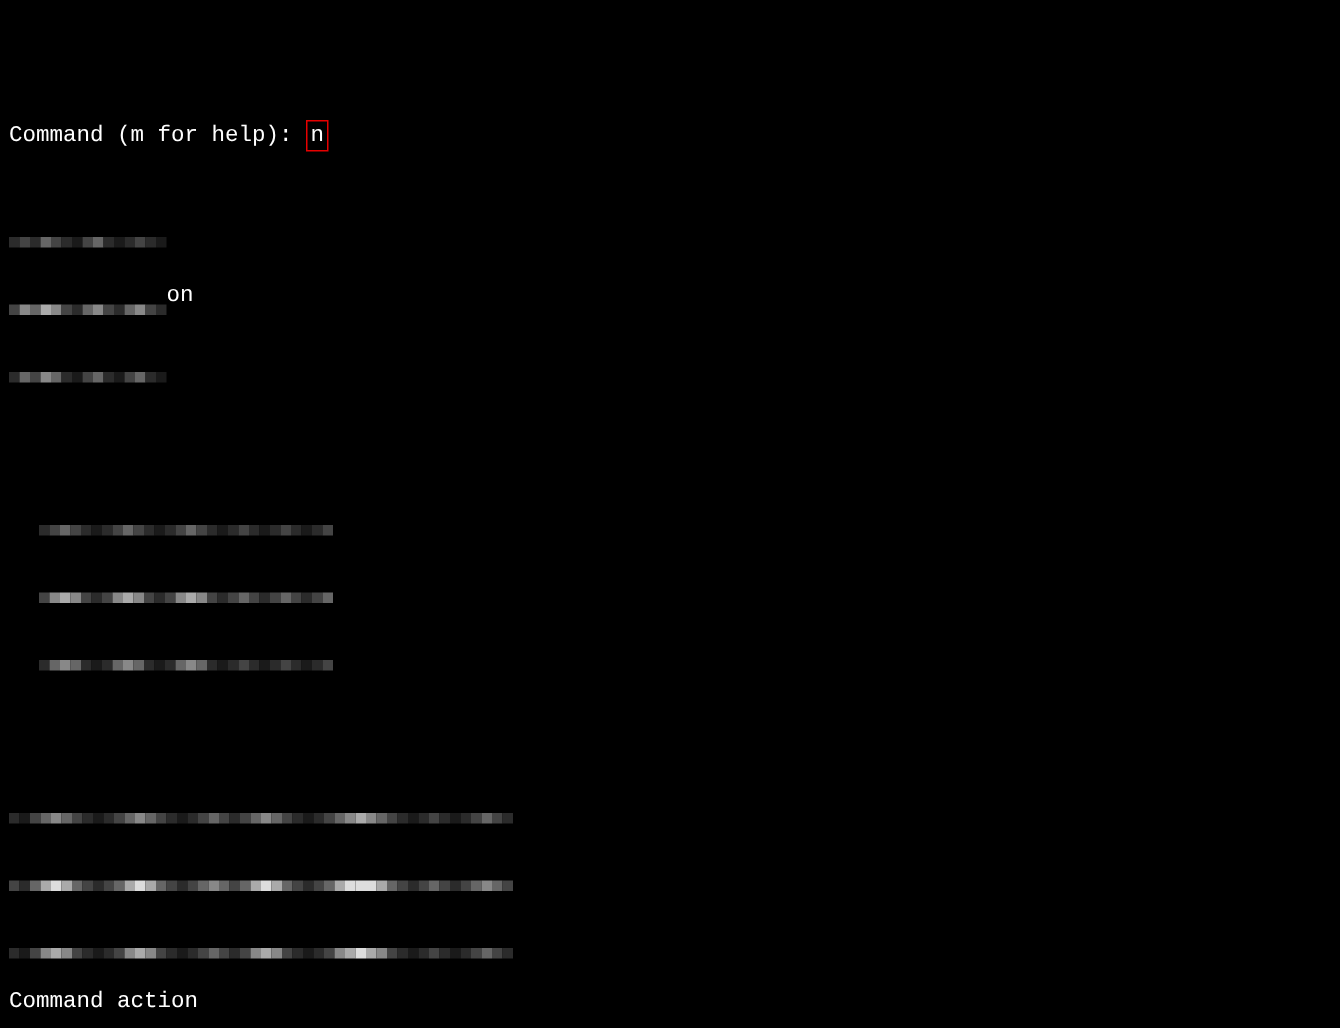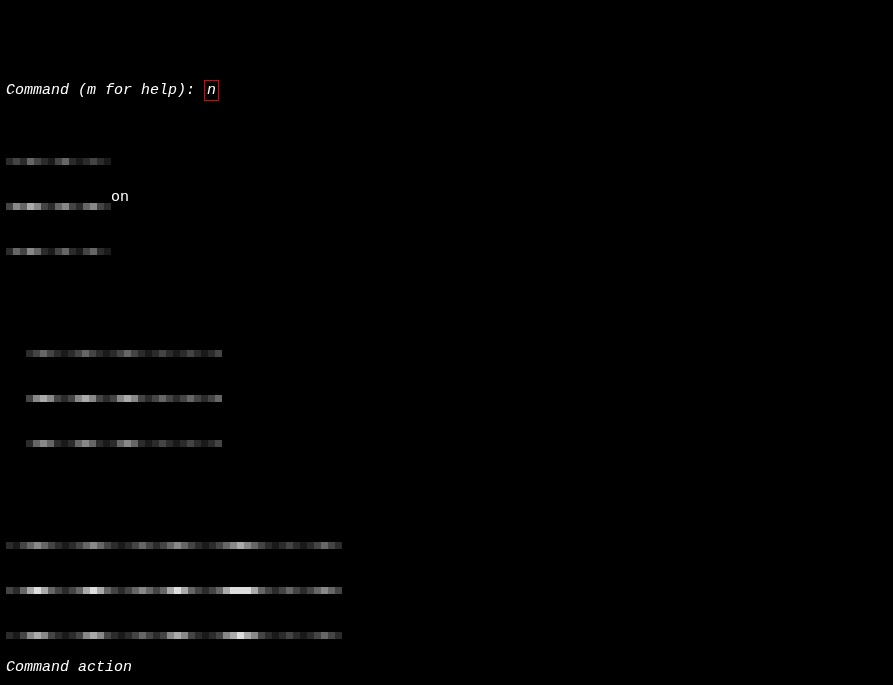--- a/index.html
+++ b/index.html
@@ -8,21 +8,21 @@
     color: #fff;
     font-family: "Courier New", monospace;
     font-size: 15px;
     line-height: 19px;
     padding: 4px 6px;
     width: 893px;
     height: 685px;
     overflow: hidden;
     white-space: pre;
   }
-  .line { display: block; min-height: 19px; font-style: italic; }
+  .line { display: block; min-height: 19px; }
   .boxed-red {
     border: 1px solid #e60000;
     display: inline-block;
     padding: 0 2px;
   }
   .pixelate {
     display: inline-block;
     vertical-align: middle;
   }
   .px-row { display: block; height: 7px; line-height: 0; }

